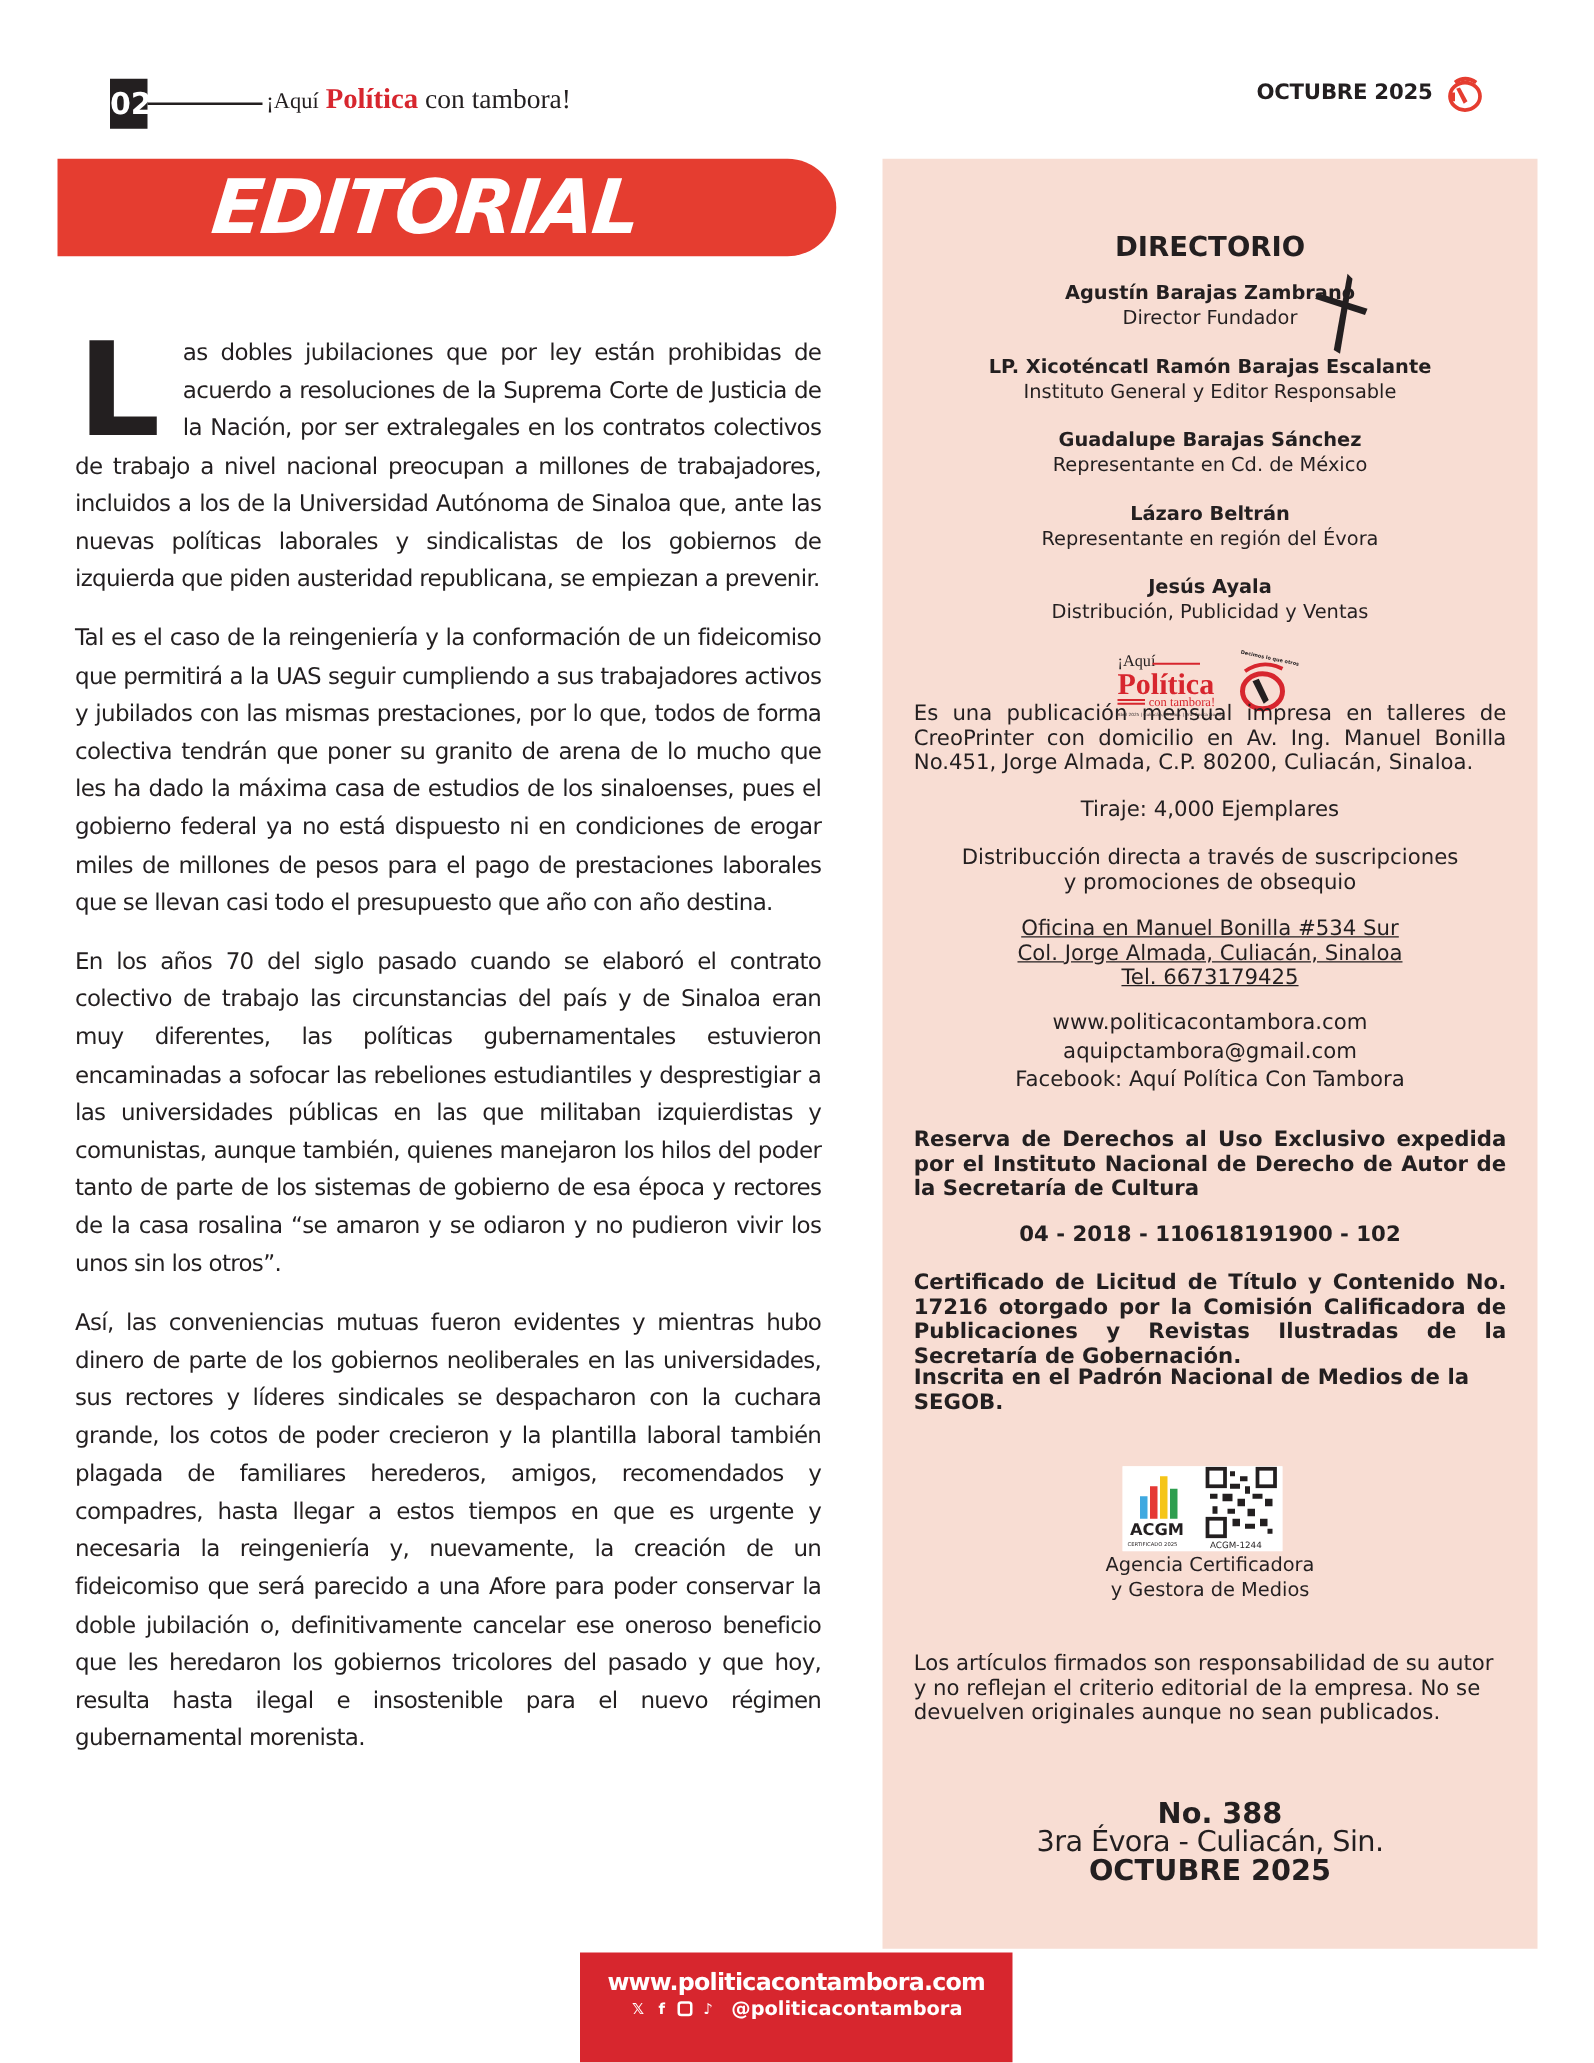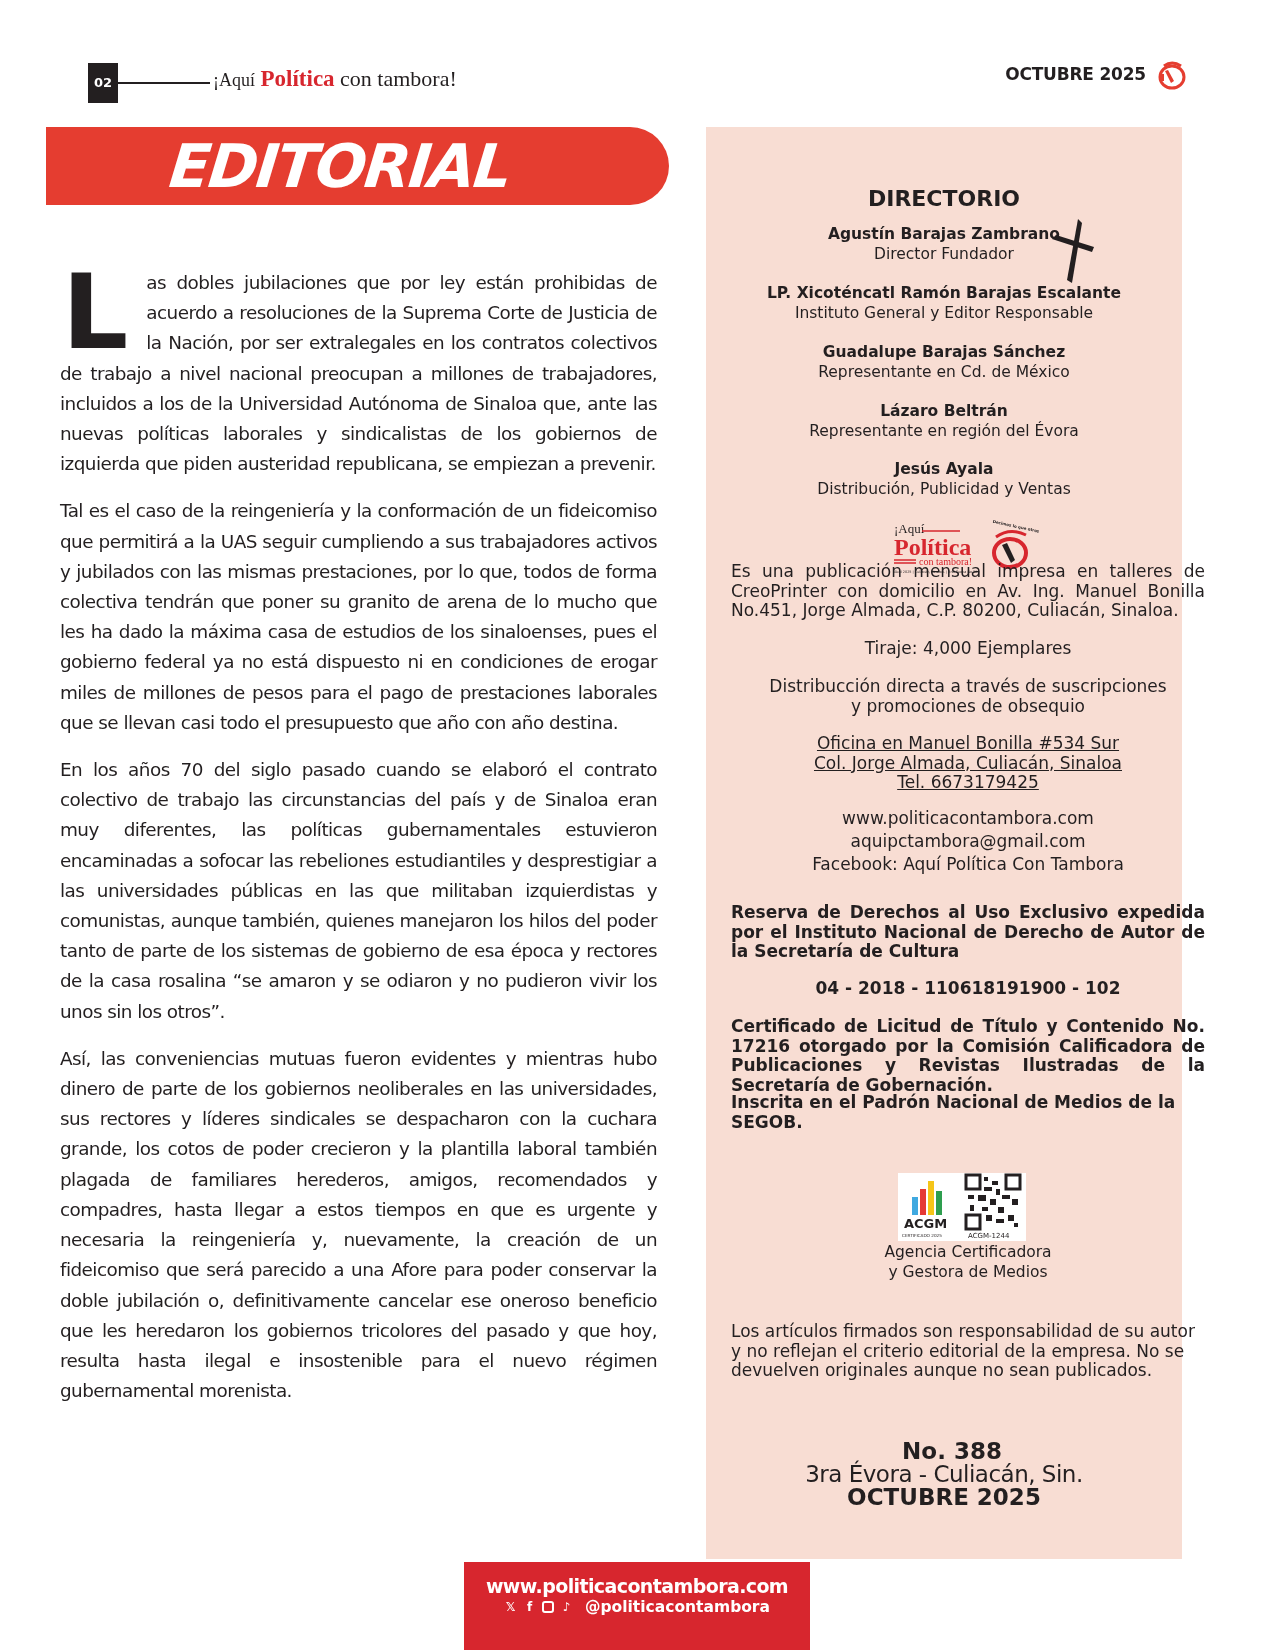--- a/index.html
+++ b/index.html
@@ -1,21 +1,21 @@
 <!DOCTYPE html>
 <html><head>
 <meta charset="utf-8">
 <style>
   * { box-sizing: border-box; margin: 0; padding: 0; }
   html, body { width: 1275px; height: 1650px; background: #ffffff; overflow: hidden; }
   body { position: relative; font-family: "Liberation Sans", sans-serif; color: #231f20; }
 
   
   .page-num { position: absolute; left: 88px; top: 63px; width: 30px; height: 40px; background: #231f20; color: #fff;
-    font-family: "DejaVu Sans", sans-serif; font-weight: bold; font-size: 13px; line-height: 40px; text-align: center; }
+    font-family: "DejaVu Sans", sans-serif; font-weight: bold; font-size: 24px; line-height: 40px; text-align: center; }
   .header-rule { position: absolute; left: 118px; top: 82px; width: 92px; height: 2px; background: #231f20; }
   .masthead { position: absolute; left: 213px; top: 66px; font-family: "Liberation Serif", serif; font-size: 22px; color: #231f20; white-space: nowrap; }
   .masthead .aqui { font-size: 18px; }
   .masthead .politica { color: #d7262e; font-weight: bold; font-size: 23px; }
   .issue-date { position: absolute; right: 129px; top: 64px; font-family: "DejaVu Sans", sans-serif; font-weight: bold; font-size: 17px; color: #231f20; letter-spacing: -0.2px; }
   .drum-icon { position: absolute; left: 1155px; top: 60px; width: 32px; height: 30px; }
 
   
   .editorial-banner { position: absolute; left: 46px; top: 127px; width: 623px; height: 78px; background: #e53d30;
     border-radius: 0 40px 40px 0; }
@@ -23,21 +23,21 @@
     font-size: 60px; color: #ffffff; letter-spacing: -2px; line-height: 74px; transform: skewX(-6deg); }
 
   
   .article { position: absolute; left: 60px; top: 268px; width: 597px; font-family: "DejaVu Sans", sans-serif; font-size: 18.4px;
     line-height: 30.2px; color: #231f20; text-align: justify; letter-spacing: -0.55px; }
   .article p { margin-bottom: 17px; }
   .dropcap { float: left; font-family: "DejaVu Sans", sans-serif; font-weight: bold; font-size: 104px; line-height: 80px; height: 80px;
     margin: 4px 18px 0 2px; color: #231f20; letter-spacing: 0; }
 
   
-  .directory { position: absolute; left: 706px; top: 127px; width: 476px; height: 1432px; background: #f8ddd3; }
+  .directory { position: absolute; left: 706px; top: 127px; width: 524px; height: 1432px; background: #f8ddd3; }
   .dir-title { position: absolute; left: 0; width: 100%; top: 59px; text-align: center; font-family: "DejaVu Sans", sans-serif; font-weight: bold; font-size: 22px; color: #231f20; }
   .staff { position: absolute; left: 0; width: 100%; text-align: center; font-family: "DejaVu Sans", sans-serif; font-size: 15.5px; line-height: 19.5px; color: #231f20; }
   .staff .name { font-weight: bold; }
   .cross-icon { position: absolute; left: 342px; top: 90px; width: 50px; height: 70px; }
   .pub-logo { position: absolute; left: 186px; top: 392px; width: 148px; height: 58px; }
   .dir-text { position: absolute; left: 25px; width: 474px; font-family: "DejaVu Sans", sans-serif; font-size: 17px; line-height: 19.5px; color: #231f20; }
   .justify { text-align: justify; text-align-last: left; }
   .center { text-align: center; }
   .bold { font-weight: bold; }
   .acgm-badge { position: absolute; left: 192px; top: 1052px; width: 128px; height: 68px; background: #fff; }

